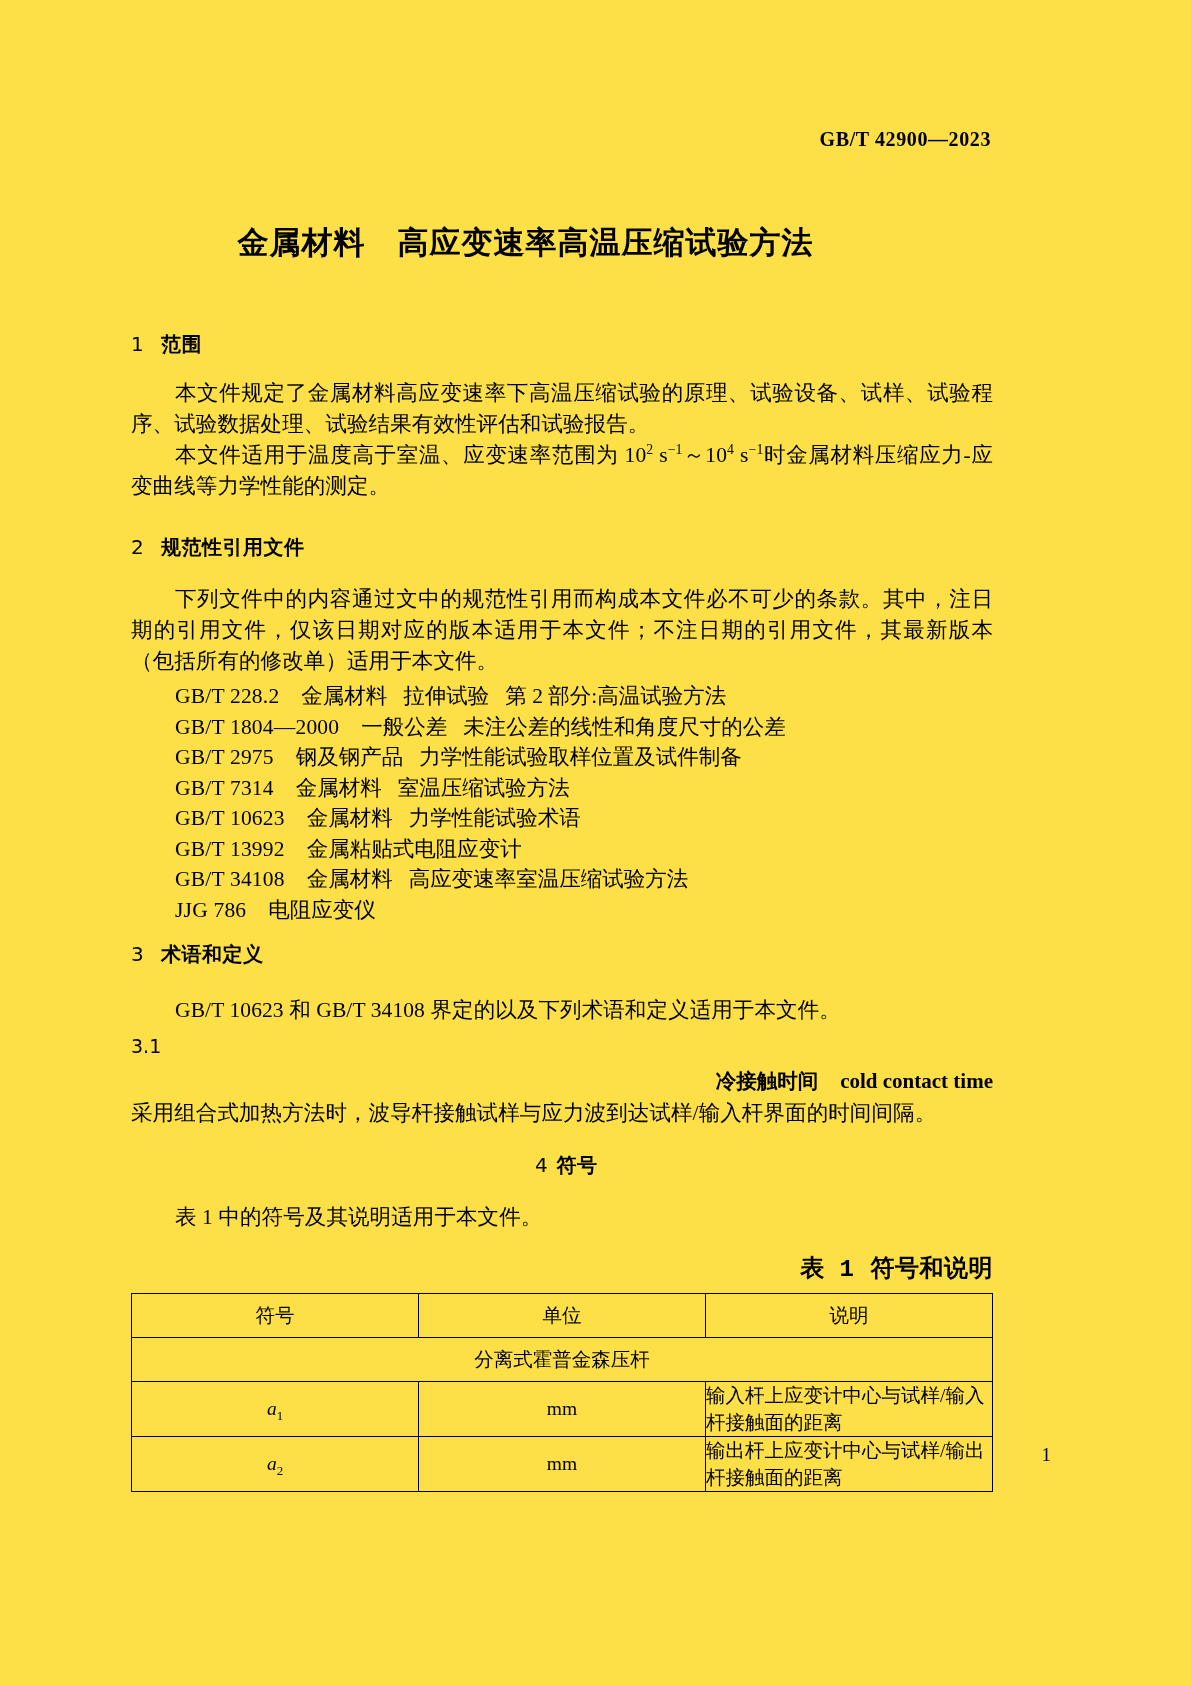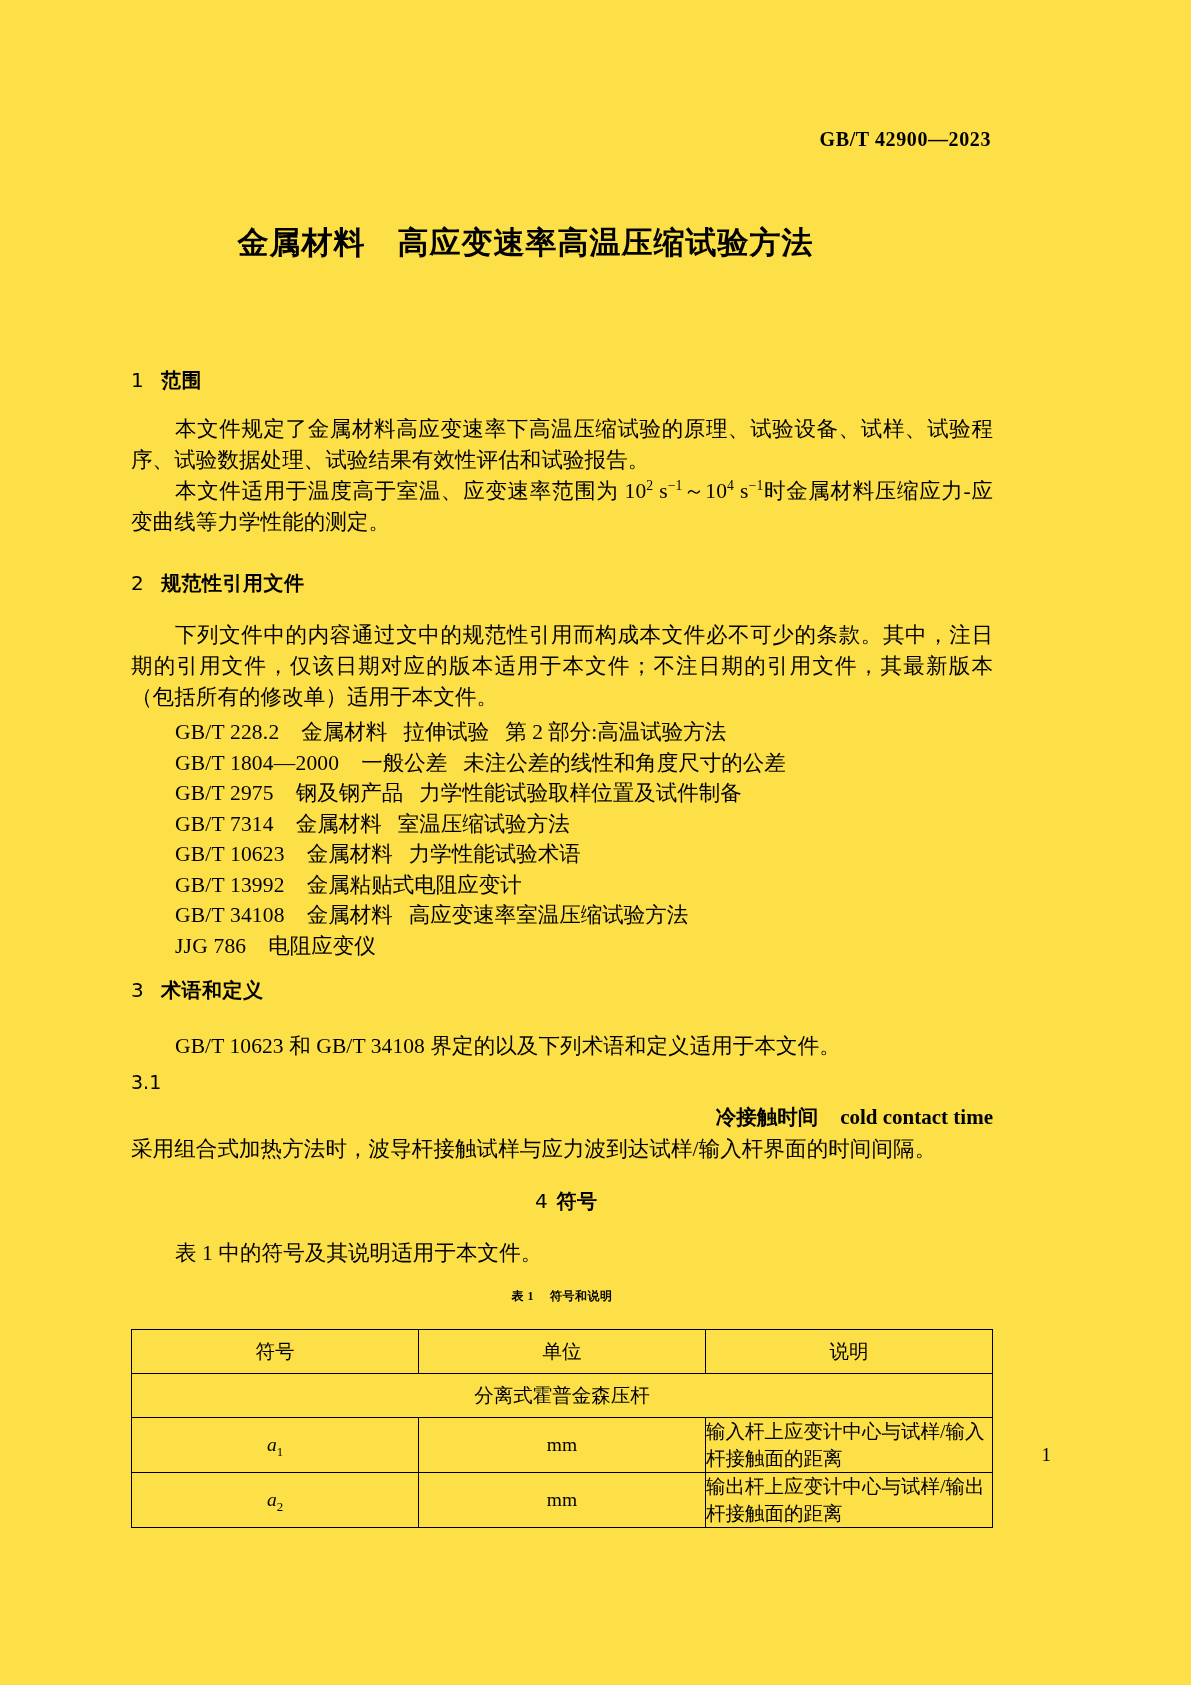--- a/index.html
+++ b/index.html
@@ -44,21 +44,20 @@
     font-size: 31px;
     letter-spacing: 1px;
   }
 
   
   .content {
     position: absolute;
     left: 131px;
     top: 0;
     width: 862px;
-    margin-top: 36px;
   }
 
   h2.sec {
     font-family: "DejaVu Sans", "Liberation Sans", sans-serif;
     font-weight: bold;
     font-size: 20px;
     margin: 0;
     padding: 0;
     letter-spacing: 0.5px;
   }
@@ -125,24 +124,24 @@
     font-style: italic;
   }
   .sub {
     font-size: 0.66em;
     vertical-align: sub;
     line-height: 0;
   }
 
   
   .table-caption {
-    text-align: center;
-    font-family: Liberation Serif, serif;
-    font-weight: bold;
-    font-size: 12px;
+    text-align: right;
+    font-family: Liberation Mono, monospace;
+    font-weight: bold;
+    font-size: 24px;
     letter-spacing: 0.5px;
   }
   table.symtab {
     border-collapse: collapse;
     width: 862px;
     font-size: 19.5px;
     table-layout: fixed;
   }
   table.symtab td, table.symtab th {
     border: 1px solid #000000;

